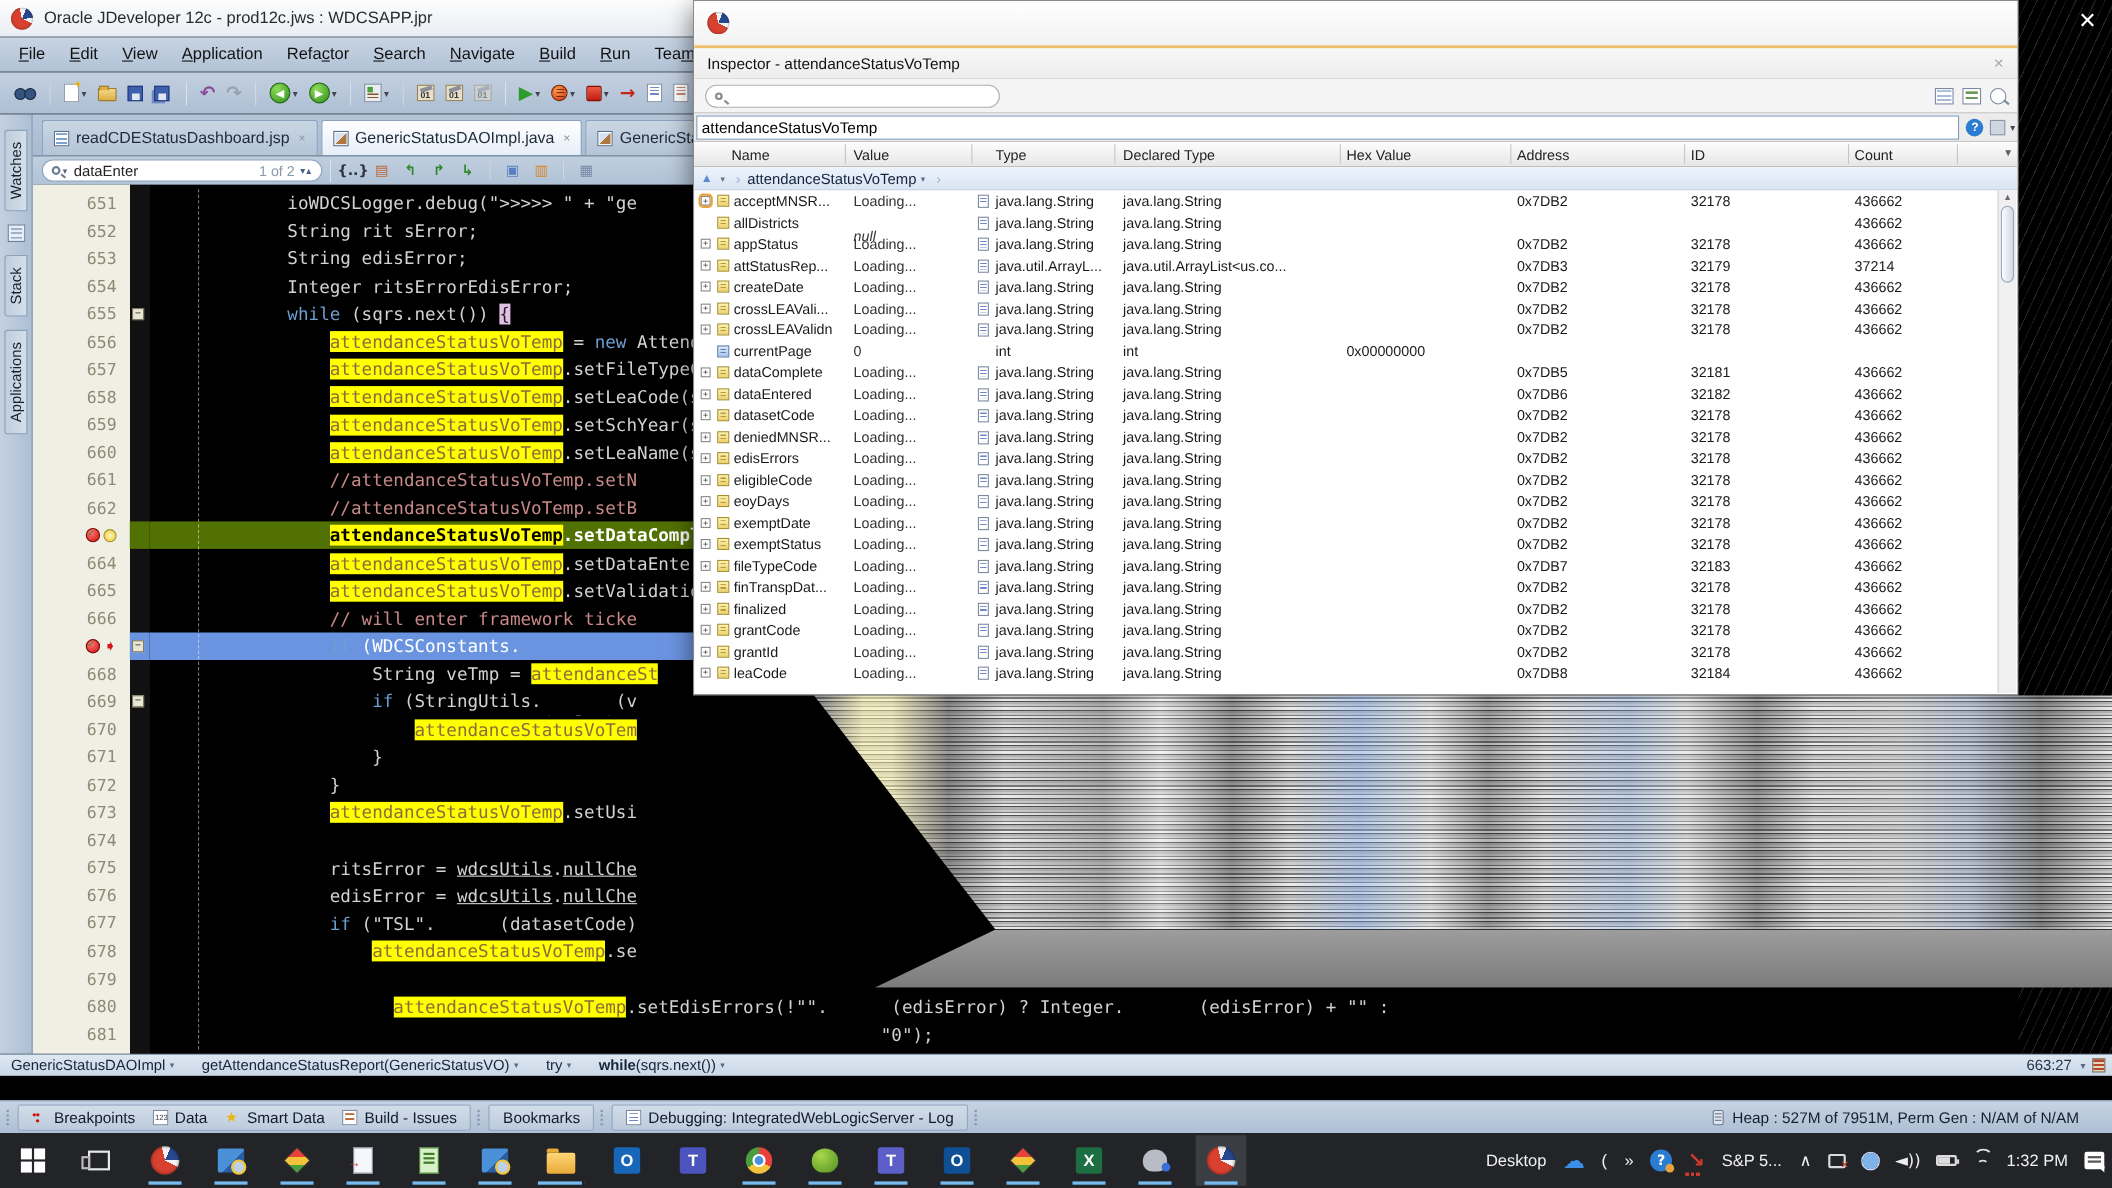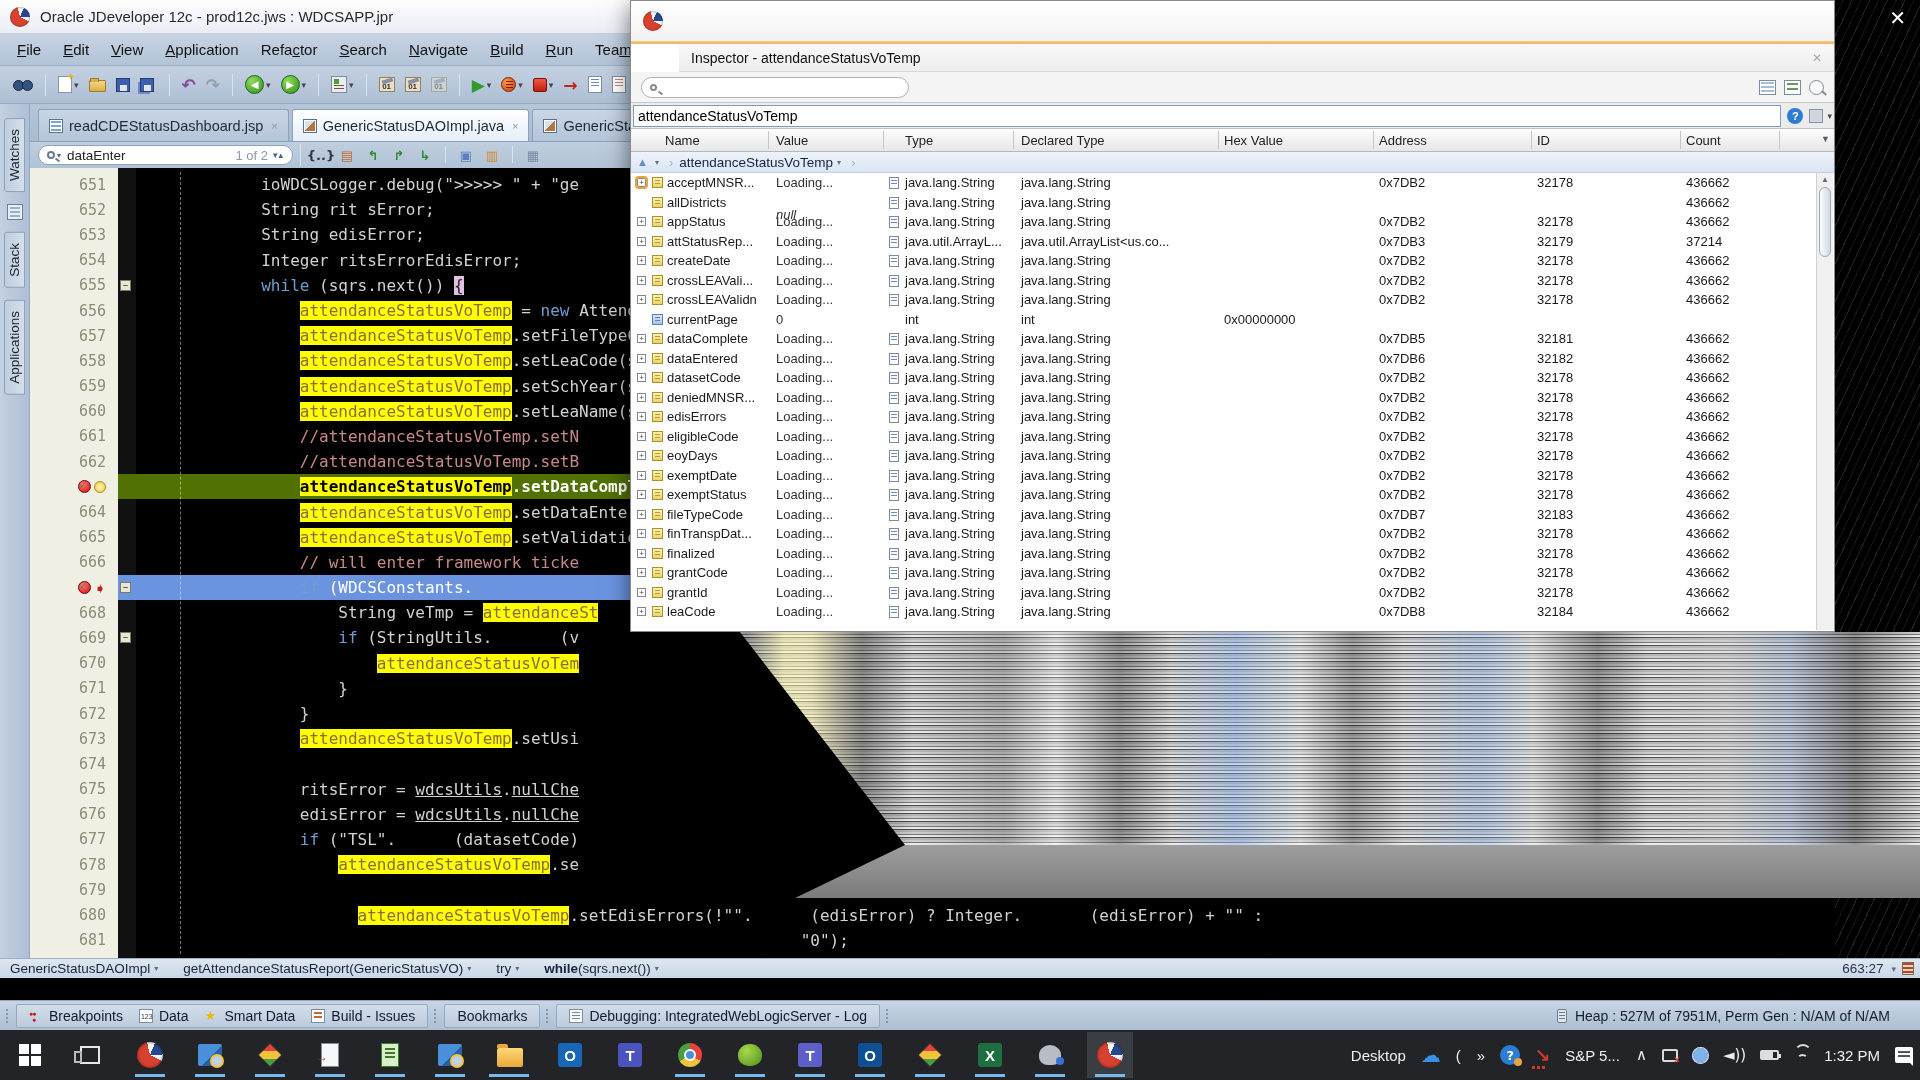--- a/index.html
+++ b/index.html
@@ -137,21 +137,21 @@
   .exarrow { color:#d01818; font-size:14px; margin-left:3px; font-family:"DejaVu Sans",sans-serif; font-weight:bold; }
   #indent-guide { position:absolute; left:180px; top:172px; height:782px; width:0;
     border-left:1px dashed rgba(255,255,255,.45); }
 
   
   #inspector { position:absolute; left:630px; top:0; width:1205px; height:632px; background:#fff;
     border:1px solid #8a8a8a; box-shadow:0 6px 22px rgba(0,0,0,.55); overflow:hidden; }
   #insp-titlebar { height:40px; background:linear-gradient(#ffffff,#f2f2f2); display:flex; align-items:center; padding-left:12px; }
   #insp-orange { height:3px; background:linear-gradient(#f3cd85,#e8b45f); }
   #insp-label-row { height:28px; display:flex; align-items:center; padding:0 12px;
-     background:linear-gradient(#f8f8f8,#ededed); border-bottom:1px solid #d8d8d8; font-size:14px; color:#111;margin-left:48px; }
+     background:linear-gradient(#f8f8f8,#ededed); border-bottom:1px solid #d8d8d8; font-size:14px; color:#111; }
   #insp-close { margin-left:auto; color:#b0a8a0; font-size:12px; }
   #insp-search-row { height:30px; display:flex; align-items:center; padding:0 10px; background:#f4f4f4; }
   #insp-search { width:268px; height:21px; border:1px solid #b0b0b0; border-radius:11px; background:#fff;
      display:flex; align-items:center; padding:0 8px; }
   #insp-search .mag { width:7px; height:7px; border:2px solid #8a8a8a; border-radius:50%; position:relative; }
   #insp-search .mag::after { content:""; position:absolute; left:6px; top:6px; width:5px; height:2px; background:#8a8a8a; transform:rotate(40deg); }
   #insp-search input { border:none; outline:none; flex:1; font-size:13px; margin-left:6px; }
   #insp-view-icons { margin-left:auto; display:flex; gap:8px; }
   .vico { width:17px; height:15px; border:1px solid #7d8aa0; background:#fff; position:relative; }
   .vico.grid::after { content:""; position:absolute; inset:1px;

